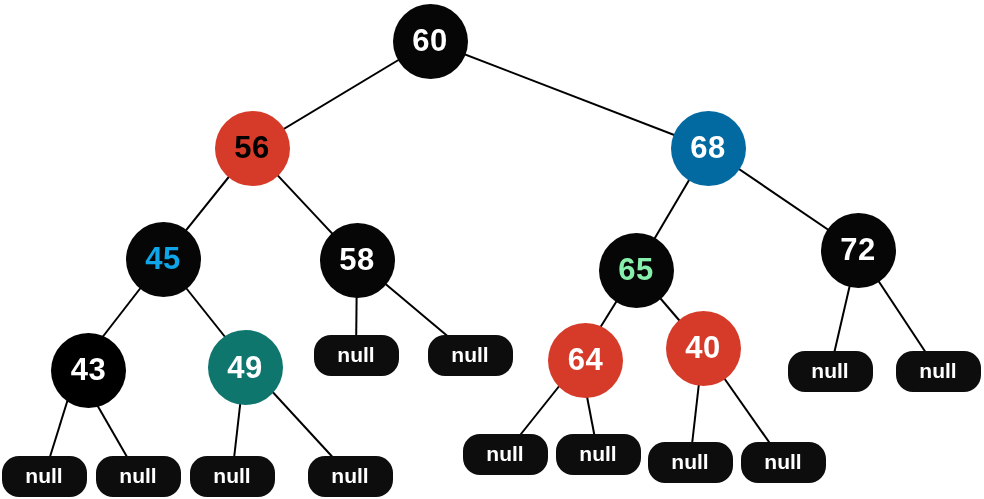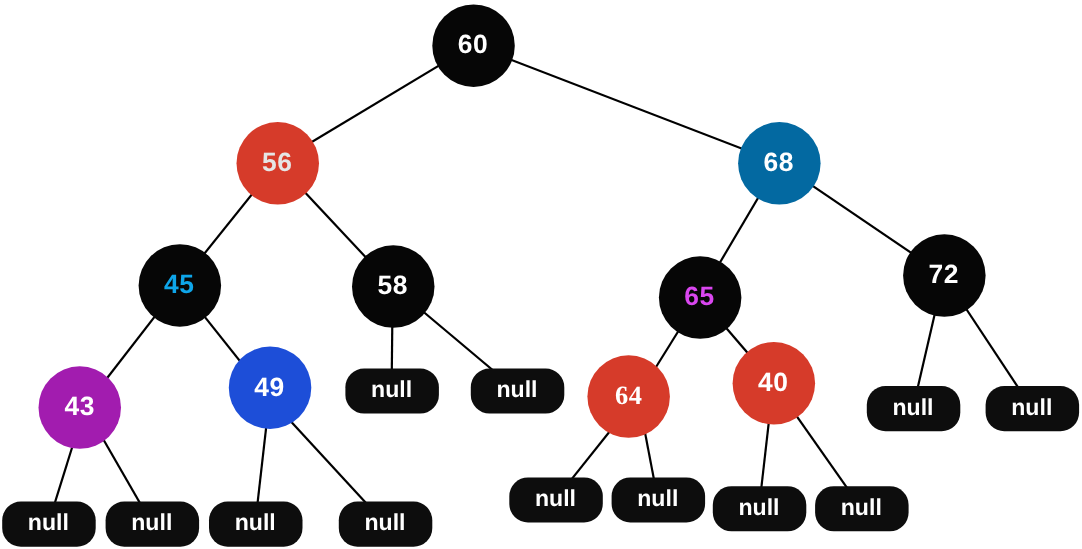--- a/index.html
+++ b/index.html
@@ -29,21 +29,21 @@
     justify-content: center;
     color: #ffffff;
     font-weight: bold;
     box-sizing: border-box;
     user-select: none;
   }
   .node.circle {
     width: 75px;
     height: 75px;
     border-radius: 50%;
-    font-size: 24px;
+    font-size: 31px;
     letter-spacing: 0.5px;
   }
   .node.nullbox {
     width: 85px;
     height: 41px;
     border-radius: 17px;
     font-size: 21px;
   }
 </style>
 </head>
@@ -69,29 +69,29 @@
       <line x1="77" y1="370" x2="138" y2="476" stroke="#000000" stroke-width="2"></line>
       <line x1="245" y1="362" x2="232" y2="476" stroke="#000000" stroke-width="2"></line>
       <line x1="245" y1="362" x2="350" y2="476" stroke="#000000" stroke-width="2"></line>
       <line x1="580" y1="360" x2="505" y2="454" stroke="#000000" stroke-width="2"></line>
       <line x1="580" y1="360" x2="598" y2="454" stroke="#000000" stroke-width="2"></line>
       <line x1="703" y1="348" x2="690" y2="462" stroke="#000000" stroke-width="2"></line>
       <line x1="703" y1="348" x2="783" y2="462" stroke="#000000" stroke-width="2"></line>
     </svg>
   <div id="nodes-layer">
       <div class="node circle" style="background: rgb(6, 6, 6); color: rgb(255, 255, 255); left: 392.5px; top: 3.5px;">60</div>
-      <div class="node circle" style="background: rgb(214, 59, 42); color: #e5e5e5; left: 214.5px; top: 110.5px;">56</div>
+      <div class="node circle" style="background: rgb(214, 59, 42); color: #000000; left: 214.5px; top: 110.5px;">56</div>
       <div class="node circle" style="background: #0369a1; color: rgb(255, 255, 255); left: 670.5px; top: 110.5px;">68</div>
       <div class="node circle" style="background: rgb(6, 6, 6); color: #0ea5e9; left: 125.5px; top: 221.5px;">45</div>
       <div class="node circle" style="background: rgb(6, 6, 6); color: rgb(255, 255, 255); left: 319.5px; top: 222.5px;">58</div>
-      <div class="node circle" style="background: rgb(6, 6, 6); color: #d946ef; left: 598.5px; top: 232.5px;">65</div>
+      <div class="node circle" style="background: rgb(6, 6, 6); color: #86efac; left: 598.5px; top: 232.5px;">65</div>
       <div class="node circle" style="background: rgb(6, 6, 6); color: rgb(255, 255, 255); left: 820.5px; top: 212.5px;">72</div>
-      <div class="node circle" style="background: #a21caf; color: rgb(255, 255, 255); left: 35px; top: 332.5px;">43</div>
-      <div class="node circle" style="background: #1d4ed8; color: rgb(255, 255, 255); left: 207.5px; top: 315px;">49</div>
-      <div class="node circle" style="background: rgb(214, 59, 42); color: rgb(255, 255, 255); left: 534px; top: 322.5px; font-family: Liberation Serif, serif;">64</div>
+      <div class="node circle" style="background: #000000; color: rgb(255, 255, 255); left: 51px; top: 332.5px;">43</div>
+      <div class="node circle" style="background: #0f766e; color: rgb(255, 255, 255); left: 207.5px; top: 330px;">49</div>
+      <div class="node circle" style="background: rgb(214, 59, 42); color: rgb(255, 255, 255); left: 548px; top: 322.5px;">64</div>
       <div class="node circle" style="background: rgb(214, 59, 42); color: rgb(255, 255, 255); left: 665.5px; top: 310.5px;">40</div>
       <div class="node nullbox" style="background: rgb(13, 13, 13); color: rgb(255, 255, 255); left: 313.5px; top: 334.5px;">null</div>
       <div class="node nullbox" style="background: rgb(13, 13, 13); color: rgb(255, 255, 255); left: 427.5px; top: 334.5px;">null</div>
       <div class="node nullbox" style="background: rgb(13, 13, 13); color: rgb(255, 255, 255); left: 787.5px; top: 350.5px;">null</div>
       <div class="node nullbox" style="background: rgb(13, 13, 13); color: rgb(255, 255, 255); left: 895.5px; top: 350.5px;">null</div>
       <div class="node nullbox" style="background: rgb(13, 13, 13); color: rgb(255, 255, 255); left: 1.5px; top: 455.5px;">null</div>
       <div class="node nullbox" style="background: rgb(13, 13, 13); color: rgb(255, 255, 255); left: 95.5px; top: 455.5px;">null</div>
       <div class="node nullbox" style="background: rgb(13, 13, 13); color: rgb(255, 255, 255); left: 189.5px; top: 455.5px;">null</div>
       <div class="node nullbox" style="background: rgb(13, 13, 13); color: rgb(255, 255, 255); left: 307.5px; top: 455.5px;">null</div>
       <div class="node nullbox" style="background: rgb(13, 13, 13); color: rgb(255, 255, 255); left: 462.5px; top: 433.5px;">null</div>

